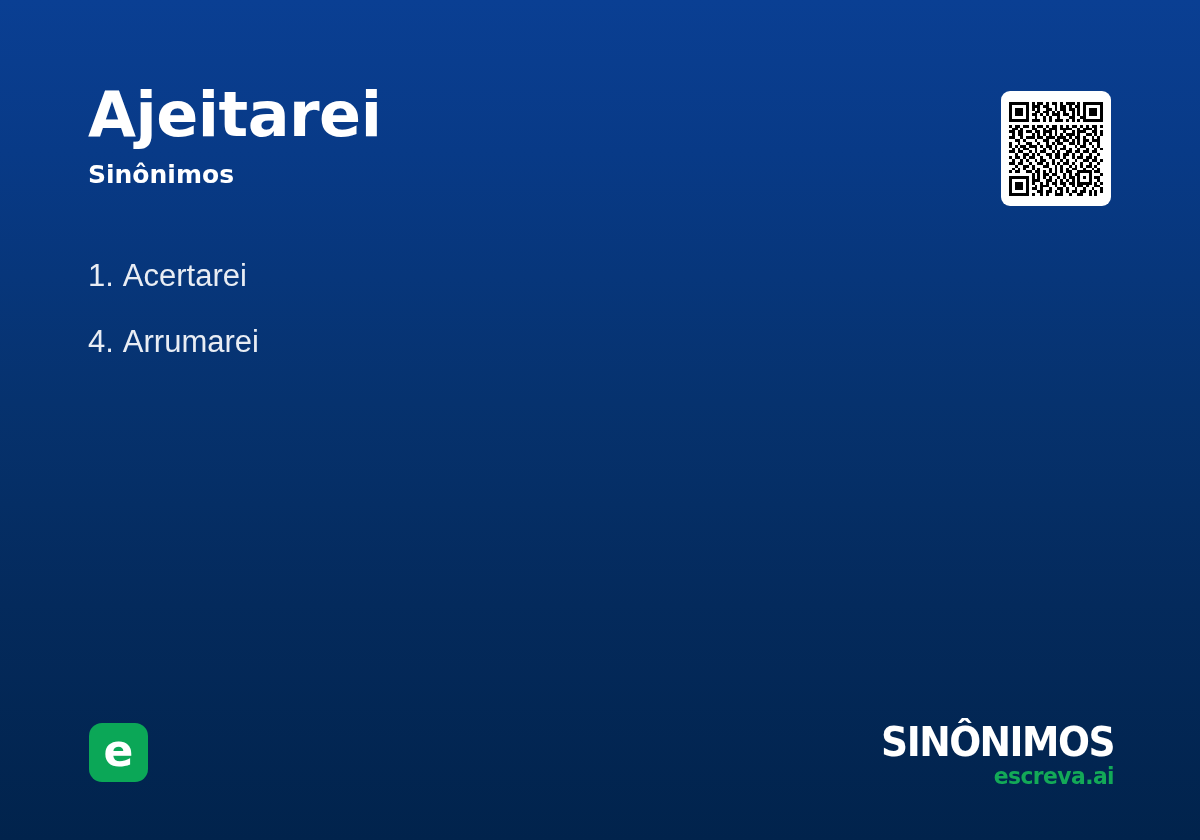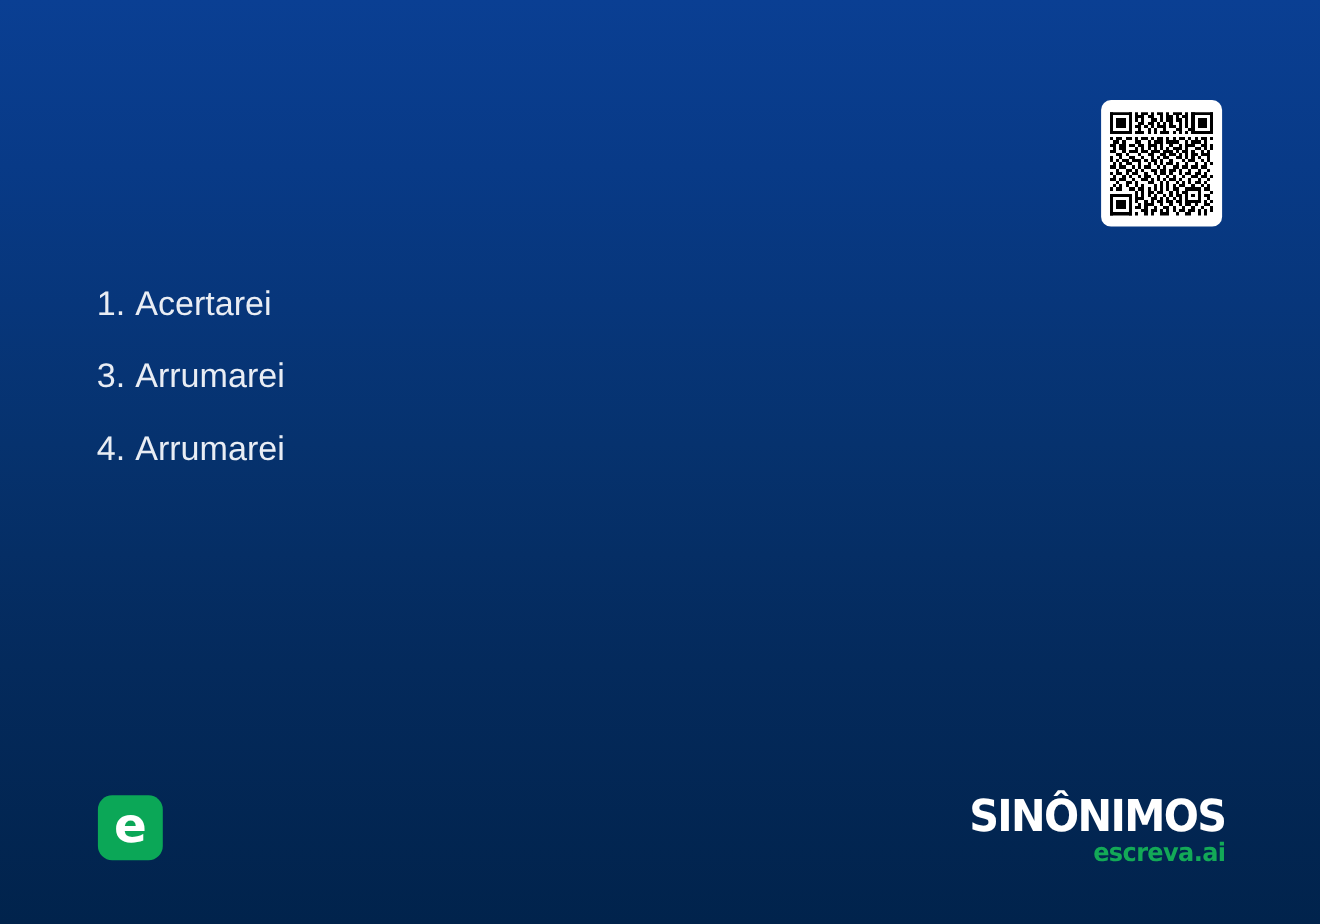--- a/index.html
+++ b/index.html
@@ -156,27 +156,28 @@
     transform: scaleX(0.95);
     transform-origin: right center;
     white-space: nowrap;
   }
 </style>
 </head>
 <body>
 
 <div class="card">
 
+  <div class="header">
+    <h1 class="word-title">Ajeitarei</h1>
+    <p class="word-subtitle">Sinônimos</p>
+  </div>
 
   <ol class="syn-list">
     <li class="syn-item">
       <span class="syn-index">1.</span><span class="syn-word">Acertarei</span>
-    </li>
-    <li class="syn-item">
-      <span class="syn-index">3.</span><span class="syn-word">Arrumarei</span>
     </li>
     <li class="syn-item">
       <span class="syn-index">4.</span><span class="syn-word">Arrumarei</span>
     </li>
   </ol>
 
   <div class="qr-wrap">
     <svg viewBox="0 0 33 33" xmlns="http://www.w3.org/2000/svg">
       <rect x="0" y="0" width="33" height="33" fill="#FFFFFF"></rect>
       <g fill="#000000">

